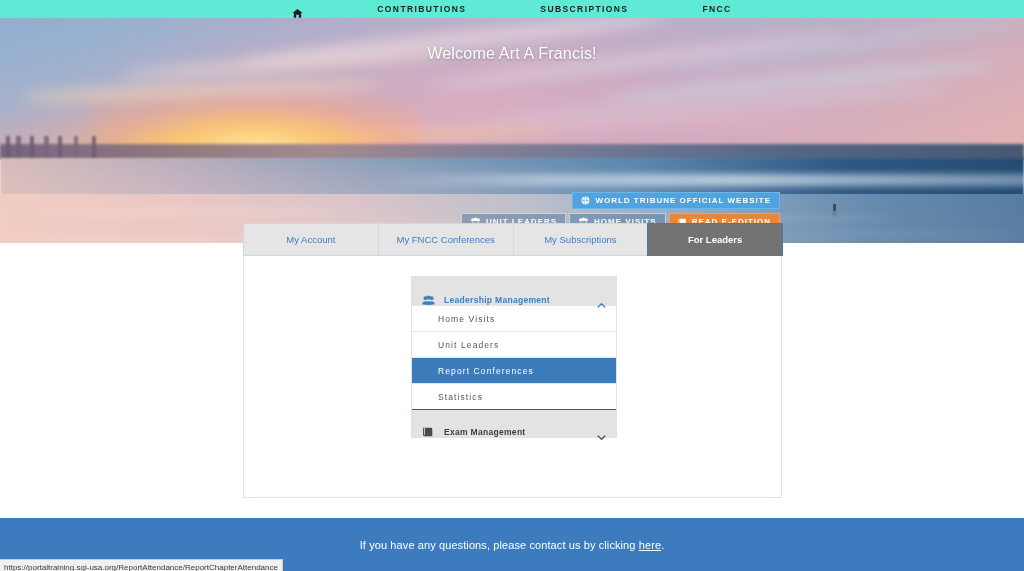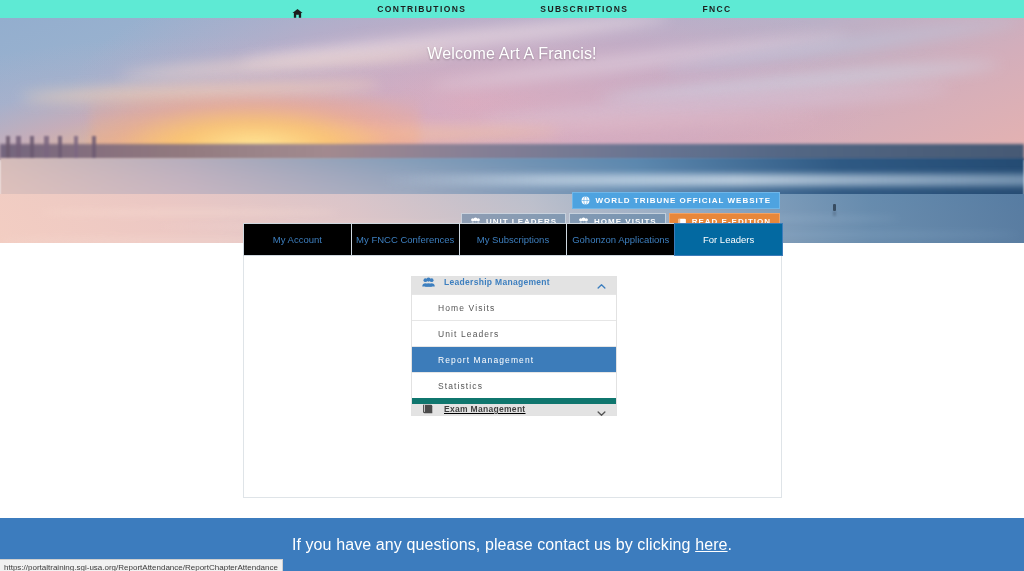--- a/index.html
+++ b/index.html
@@ -213,39 +213,39 @@
     position: absolute;
     left: 243px;
     top: 223px;
     width: 539px;
     display: flex;
     z-index: 8;
   }
   .tab {
     flex: 1;
     min-height: 33px;
-    background: #000000;
+    background: #e5e5e5;
     border: 1px solid #cfd8e0;
     margin-right: -1px;
     display: flex;
     align-items: center;
     justify-content: center;
     text-align: center;
     font-size: 9.5px;
     line-height: 11px;
     color: #3d7fbf;
     cursor: pointer;
     padding: 2px 3px;
     box-sizing: border-box;
   }
   .tab.active {
-    background: #0369a1;
+    background: #737373;
     border-color: #3c7cba;
     color: #ffffff;
-    font-weight: 400;
+    font-weight: 700;
   }
 
   
   .panel {
     position: absolute;
     left: 243px;
     top: 255px;
     width: 539px;
     height: 243px;
     background: #ffffff;
@@ -256,22 +256,22 @@
   .accordion {
     position: absolute;
     left: 167px;
     top: 20px;
     width: 206px;
     border: 1px solid #e2e2e2;
     box-sizing: border-box;
   }
   .acc-head {
     display: flex;
-    align-items: flex-start;
-    height: 17px;
+    align-items: flex-end;
+    height: 28px;
     background: #e3e3e3;
     padding: 0 10px;
     cursor: pointer;
     box-sizing: border-box;
   }
   .acc-head .ico { width: 14px; display: flex; align-items: center; }
   .acc-head .txt {
     flex: 1;
     font-size: 8.5px;
     font-weight: bold;
@@ -293,37 +293,36 @@
     border-top: 1px solid #e6e6e6;
     cursor: pointer;
     box-sizing: border-box;
   }
   .acc-item:first-of-type { border-top: none; }
   .acc-item.sel {
     background: #3c7cba;
     color: #ffffff;
   }
   .acc-foot {
-    border-top: 6px solid #0f766e;
-    text-decoration: underline;
+    border-top: 1px solid #0f766e;
   }
 
   
   .footer {
     position: absolute;
     left: 0; right: 0;
     top: 518px;
     height: 53px;
     background: #3c7cbe;
     display: flex;
     align-items: center;
     justify-content: center;
   }
   .footer-text {
-    font-size: 16px;
+    font-size: 11px;
     color: #ffffff;
     letter-spacing: .1px;
   }
   .footer-link {
     color: #ffffff;
     text-decoration: underline;
     cursor: pointer;
   }
 
   
@@ -444,21 +443,20 @@
         <span>READ E-EDITION</span>
       </div>
     </div>
   </div>
 </div>
 
 <div class="tabs-wrap">
   <div class="tab">My Account</div>
   <div class="tab">My FNCC Conferences</div>
   <div class="tab">My Subscriptions</div>
-  <div class="tab">Gohonzon Applications</div>
   <div class="tab active">For Leaders</div>
 </div>
 
 <div class="panel">
   <div class="accordion">
 
     <div class="acc-head open">
       <span class="ico">
         <svg viewBox="0 0 20 16" width="13" height="10">
             <circle cx="5" cy="5" r="3" fill="#3d7fbf"></circle>
@@ -472,21 +470,21 @@
       <span class="txt">Leadership Management</span>
       <span class="chev">
         <svg viewBox="0 0 12 12" width="9" height="9">
             <path d="M1.5 8 6 3.6 10.5 8" fill="none" stroke="#3d7fbf" stroke-width="1.8" stroke-linecap="round" stroke-linejoin="round"></path>
           </svg>
       </span>
     </div>
 
     <div class="acc-item">Home Visits</div>
     <div class="acc-item">Unit Leaders</div>
-    <div class="acc-item sel">Report Management</div>
+    <div class="acc-item sel">Report Conferences</div>
     <div class="acc-item">Statistics</div>
 
     <div class="acc-head closed acc-foot">
       <span class="ico">
         <svg viewBox="0 0 16 14" width="12" height="10">
             <path fill="#4a4a4a" d="M1 1h11a2 2 0 0 1 2 2v10H3a2 2 0 0 1-2-2z"></path>
             <path d="M3 1v10" stroke="#e3e3e3" stroke-width="1.2"></path>
           </svg>
       </span>
       <span class="txt">Exam Management</span>

